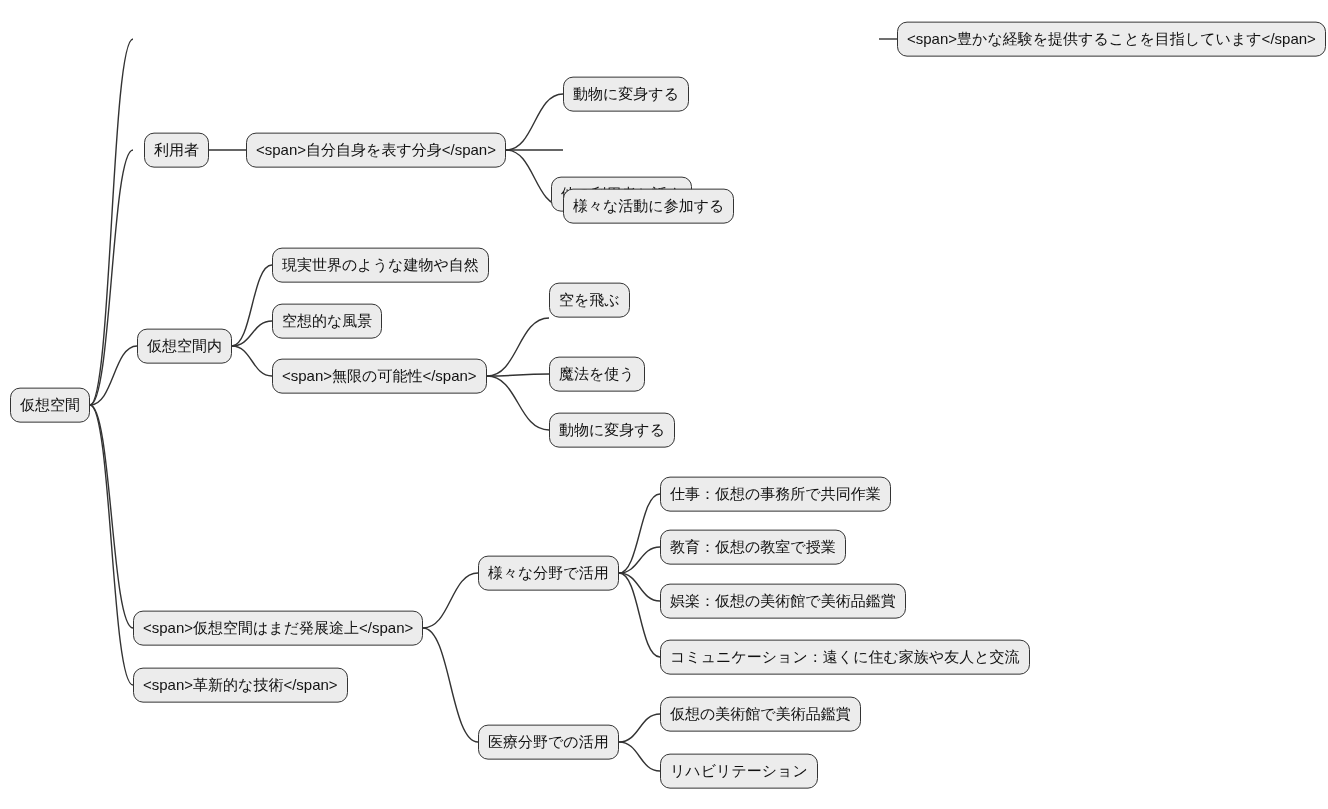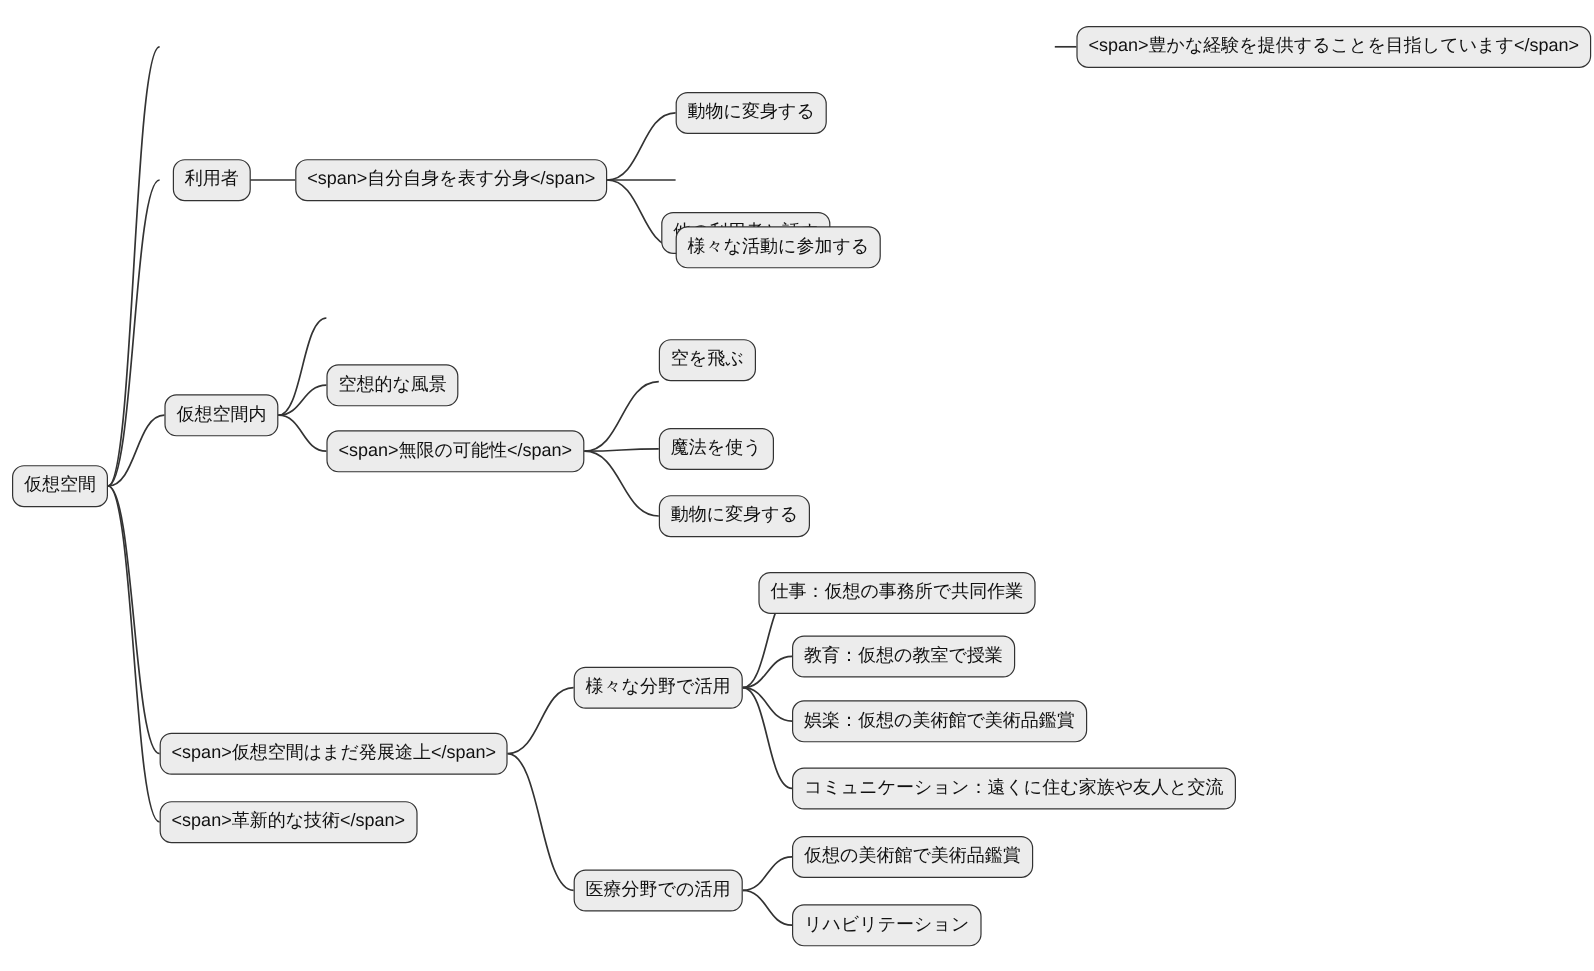--- a/index.html
+++ b/index.html
@@ -67,28 +67,29 @@
     </svg>
 
 <div class="node" style="left: 10px; top: 405px;">仮想空間</div>
     <div class="node" style="left: 897px; top: 39px;">&lt;span&gt;豊かな経験を提供することを目指しています&lt;/span&gt;</div>
     <div class="node" style="left: 144px; top: 150px;">利用者</div>
     <div class="node" style="left: 246px; top: 150px;">&lt;span&gt;自分自身を表す分身&lt;/span&gt;</div>
     <div class="node" style="left: 563px; top: 94px;">動物に変身する</div>
     <div class="node" style="left: 551px; top: 150px; margin-top: 44px;">他の利用者と話す</div>
     <div class="node" style="left: 563px; top: 206px;">様々な活動に参加する</div>
     <div class="node" style="left: 137px; top: 346px;">仮想空間内</div>
+    <div class="node" style="left: 272px; top: 265px;">現実世界のような建物や自然</div>
     <div class="node" style="left: 272px; top: 321px;">空想的な風景</div>
     <div class="node" style="left: 272px; top: 376px;">&lt;span&gt;無限の可能性&lt;/span&gt;</div>
     <div class="node" style="left: 549px; top: 300px;">空を飛ぶ</div>
     <div class="node" style="left: 549px; top: 374px;">魔法を使う</div>
     <div class="node" style="left: 549px; top: 430px;">動物に変身する</div>
     <div class="node" style="left: 133px; top: 628px;">&lt;span&gt;仮想空間はまだ発展途上&lt;/span&gt;</div>
     <div class="node" style="left: 133px; top: 685px;">&lt;span&gt;革新的な技術&lt;/span&gt;</div>
     <div class="node" style="left: 478px; top: 573px;">様々な分野で活用</div>
-    <div class="node" style="left: 632px; top: 494px;">仕事：仮想の事務所で共同作業</div>
+    <div class="node" style="left: 660px; top: 494px;">仕事：仮想の事務所で共同作業</div>
     <div class="node" style="left: 660px; top: 547px;">教育：仮想の教室で授業</div>
     <div class="node" style="left: 660px; top: 601px;">娯楽：仮想の美術館で美術品鑑賞</div>
     <div class="node" style="left: 660px; top: 657px;">コミュニケーション：遠くに住む家族や友人と交流</div>
     <div class="node" style="left: 478px; top: 742px;">医療分野での活用</div>
     <div class="node" style="left: 660px; top: 714px;">仮想の美術館で美術品鑑賞</div>
     <div class="node" style="left: 660px; top: 771px;">リハビリテーション</div>
   </div>
 
 </body></html>

